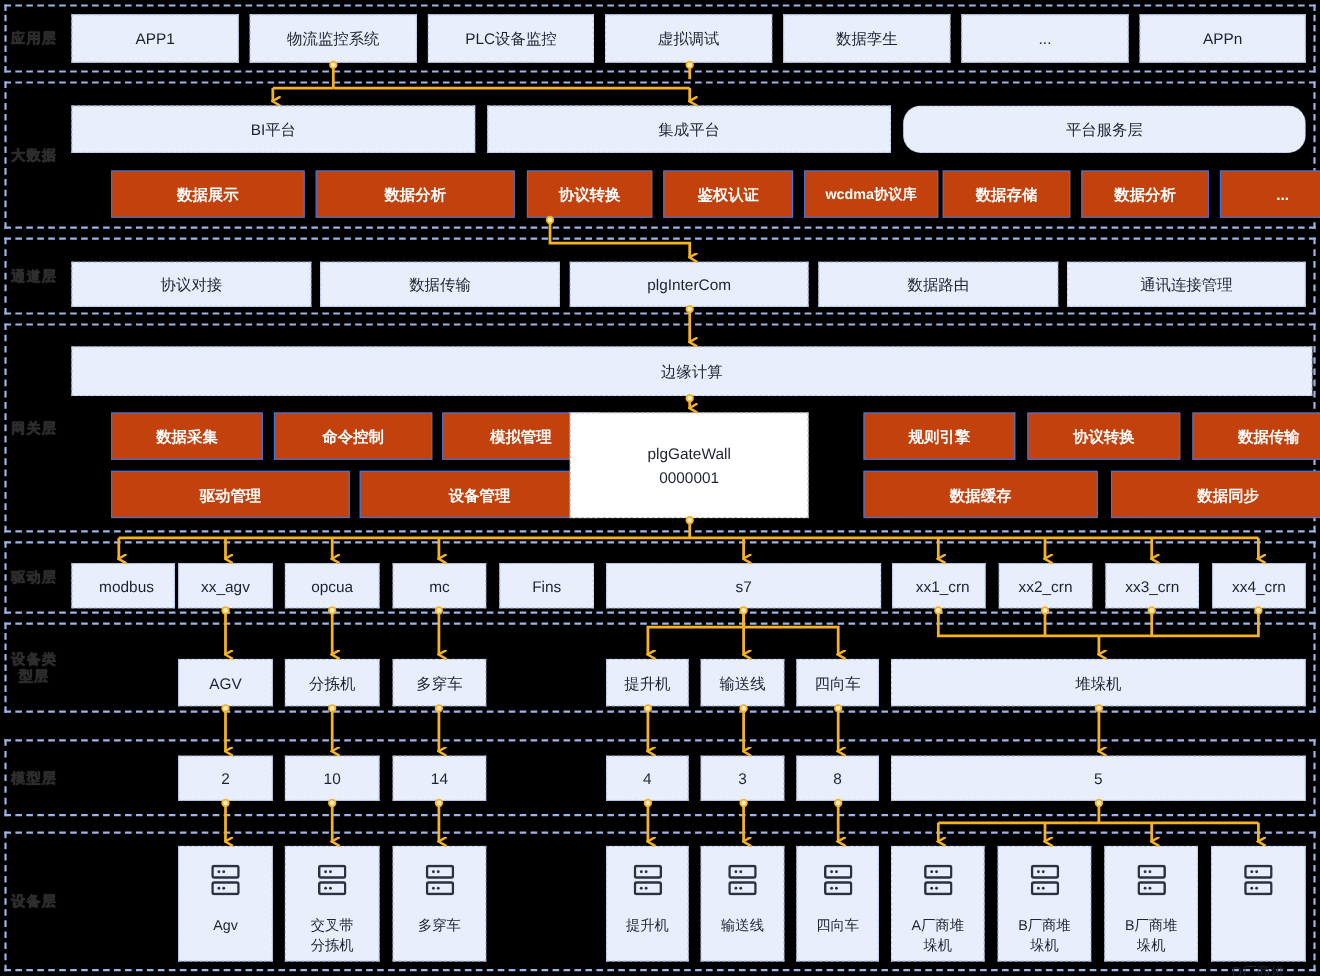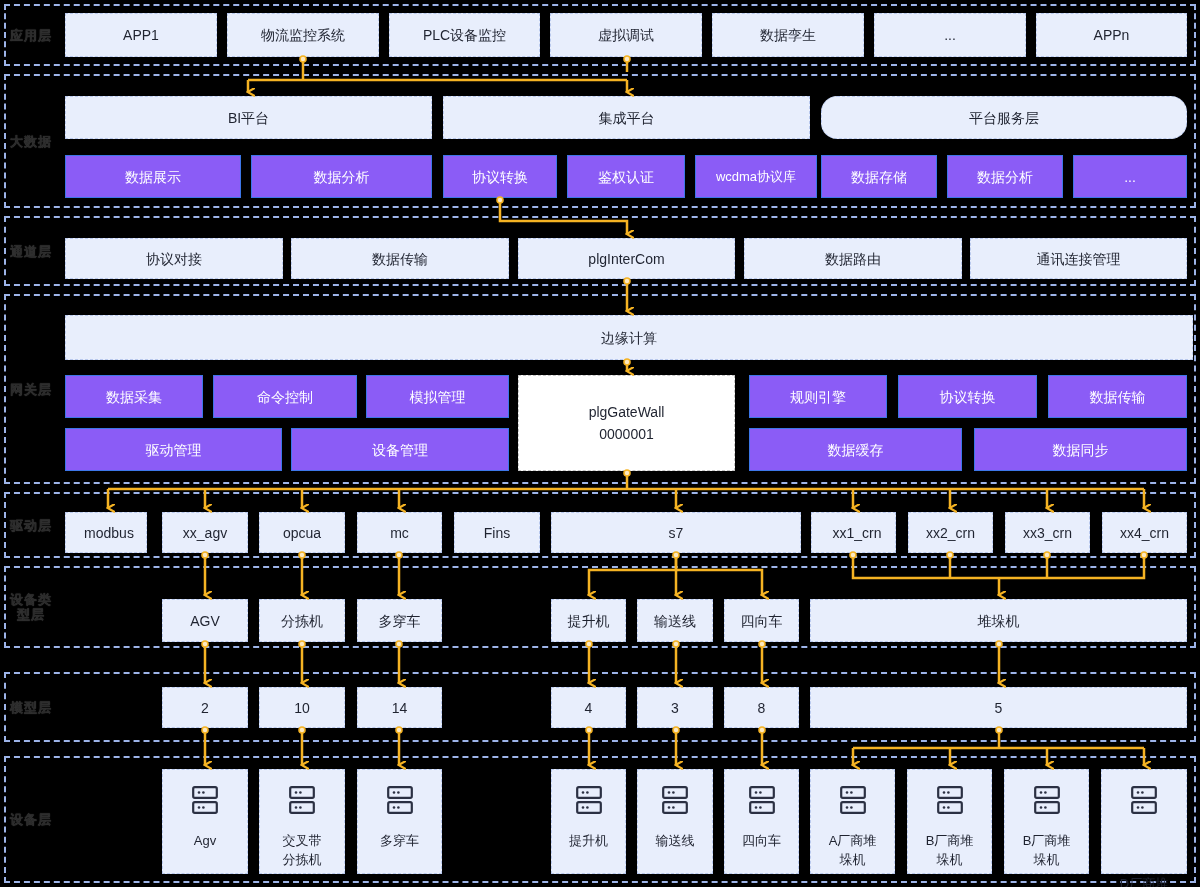--- a/index.html
+++ b/index.html
@@ -46,24 +46,25 @@
     color: #1f2330;
     font-size: 14px;
     display: flex;
     align-items: center;
     justify-content: center;
     text-align: center;
     line-height: 18px;
     padding: 2px 4px;
   }
   .box.blue {
-    background: #8b5cf6;
+    background: #c2410c;
     border: 1px solid #3d76e8;
     color: #ffffff;
-    font-weight: 400;
+    font-weight: 700;
+    margin-left: 36px;
   }
   .box.white {
     background: #ffffff;
     border: 1px dashed #c5c5c5;
     color: #1f2330;
     flex-direction: column;
     line-height: 22px;
   }
   .box.small { font-size: 13px; }
   .box.dev {
@@ -148,21 +149,21 @@
     <span>0000001</span>
   </div>
 
   <div class="box blue" style="left:749px;top:375px;width:138px;height:43px;">规则引擎</div>
   <div class="box blue" style="left:898px;top:375px;width:139px;height:43px;">协议转换</div>
   <div class="box blue" style="left:1048px;top:375px;width:139px;height:43px;">数据传输</div>
 
   <div class="box blue" style="left:749px;top:428px;width:213px;height:43px;">数据缓存</div>
   <div class="box blue" style="left:974px;top:428px;width:213px;height:43px;">数据同步</div>
 
-  <div class="box" style="left:65px;top:512px;width:82px;height:41px;padding-left:10px;">modbus</div>
+  <div class="box" style="left:65px;top:512px;width:94px;height:41px;padding-left:10px;">modbus</div>
   <div class="box" style="left:162px;top:512px;width:86px;height:41px;">xx_agv</div>
   <div class="box" style="left:259px;top:512px;width:86px;height:41px;">opcua</div>
   <div class="box" style="left:357px;top:512px;width:85px;height:41px;">mc</div>
   <div class="box" style="left:454px;top:512px;width:86px;height:41px;">Fins</div>
   <div class="box" style="left:551px;top:512px;width:250px;height:41px;">s7</div>
   <div class="box" style="left:811px;top:512px;width:85px;height:41px;padding-left:11px;">xx1_crn</div>
   <div class="box" style="left:908px;top:512px;width:85px;height:41px;">xx2_crn</div>
   <div class="box" style="left:1005px;top:512px;width:85px;height:41px;">xx3_crn</div>
   <div class="box" style="left:1102px;top:512px;width:85px;height:41px;">xx4_crn</div>
 

